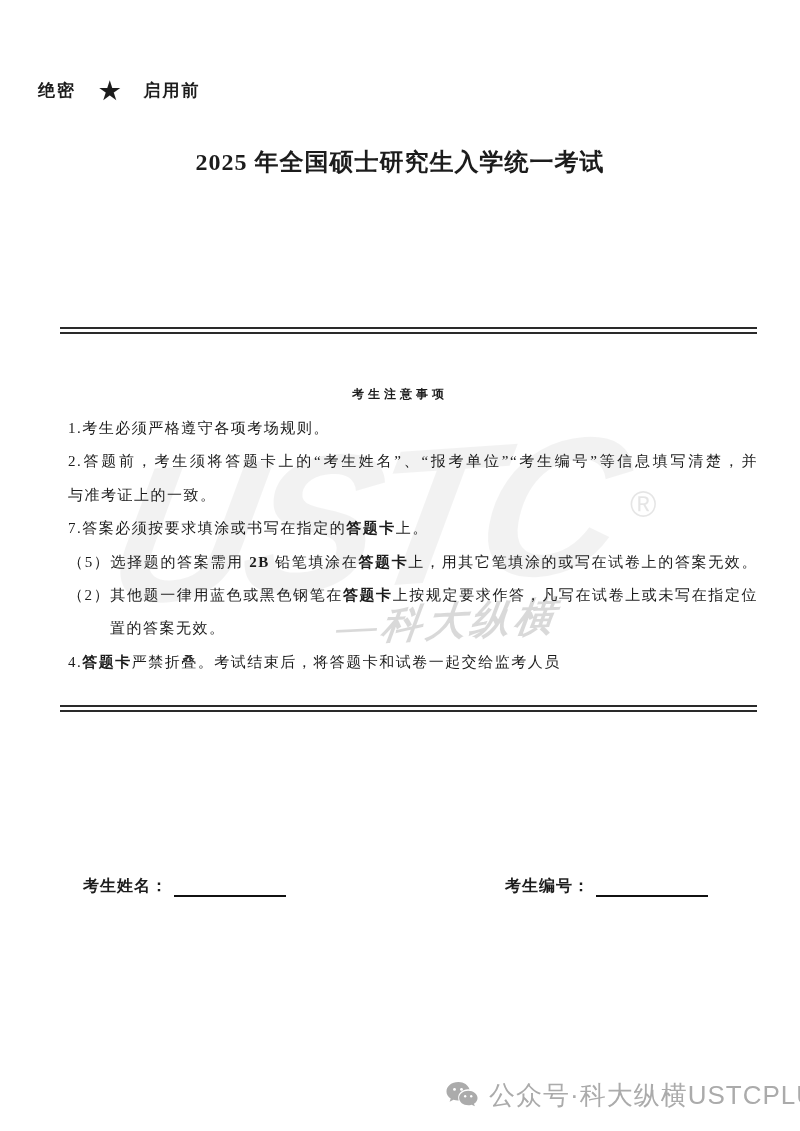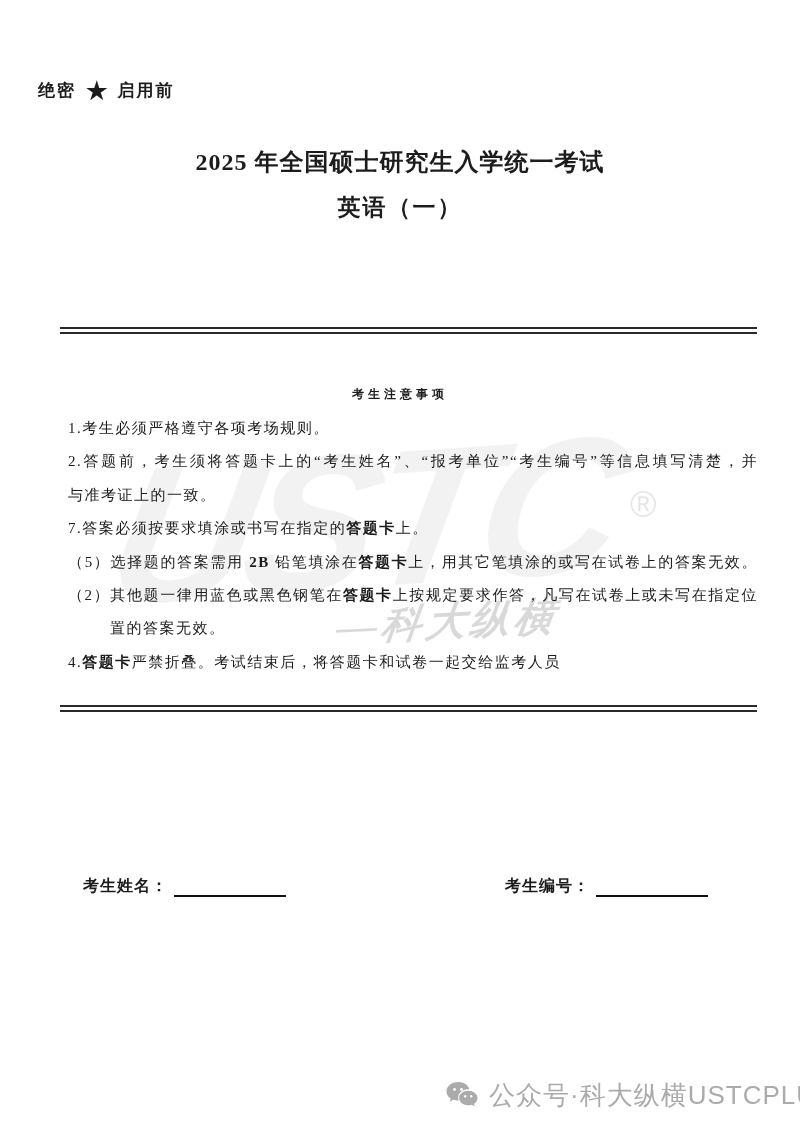--- a/index.html
+++ b/index.html
@@ -34,21 +34,21 @@
     transform:skewX(-10deg) rotate(-3deg);
     color:rgba(0,0,0,0.15);
     letter-spacing:4px;
     z-index:0;
   }
   
   .layer{position:absolute;inset:0;z-index:1;}
   .classified{
     position:absolute;left:38px;top:78px;
     font-size:17px;font-weight:bold;letter-spacing:2px;
-    display:flex;align-items:center;gap:10px;
+    display:flex;align-items:center;gap:23px;
   }
   .classified .star{font-size:24px;letter-spacing:0;line-height:1;position:relative;top:1px;}
   .title1{position:absolute;top:146px;left:0;width:100%;text-align:center;
     font-size:24px;font-weight:bold;letter-spacing:1px;}
   .title2{position:absolute;top:192px;left:0;width:100%;text-align:center;
     font-size:23px;font-weight:bold;letter-spacing:2px;}
   .title3{position:absolute;top:228px;left:0;width:100%;text-align:center;
     font-size:23px;font-weight:bold;letter-spacing:1px;}
   .rule{
     position:absolute;left:60px;width:697px;height:3px;
@@ -97,21 +97,20 @@
 
   <div class="layer">
 
     <div class="classified">
       <span>绝密</span>
       <span class="star">★</span>
       <span>启用前</span>
     </div>
 
     <div class="title1">2025 年全国硕士研究生入学统一考试</div>
-    <div class="title2">英语（一）</div>
 
     <div class="rule top"></div>
     <div class="rule bottom"></div>
 
     <div class="notice-heading">考生注意事项</div>
 
     <div class="notice">
       <div class="nline">
         <span>1.考生必须严格遵守各项考场规则。</span>
       </div>

